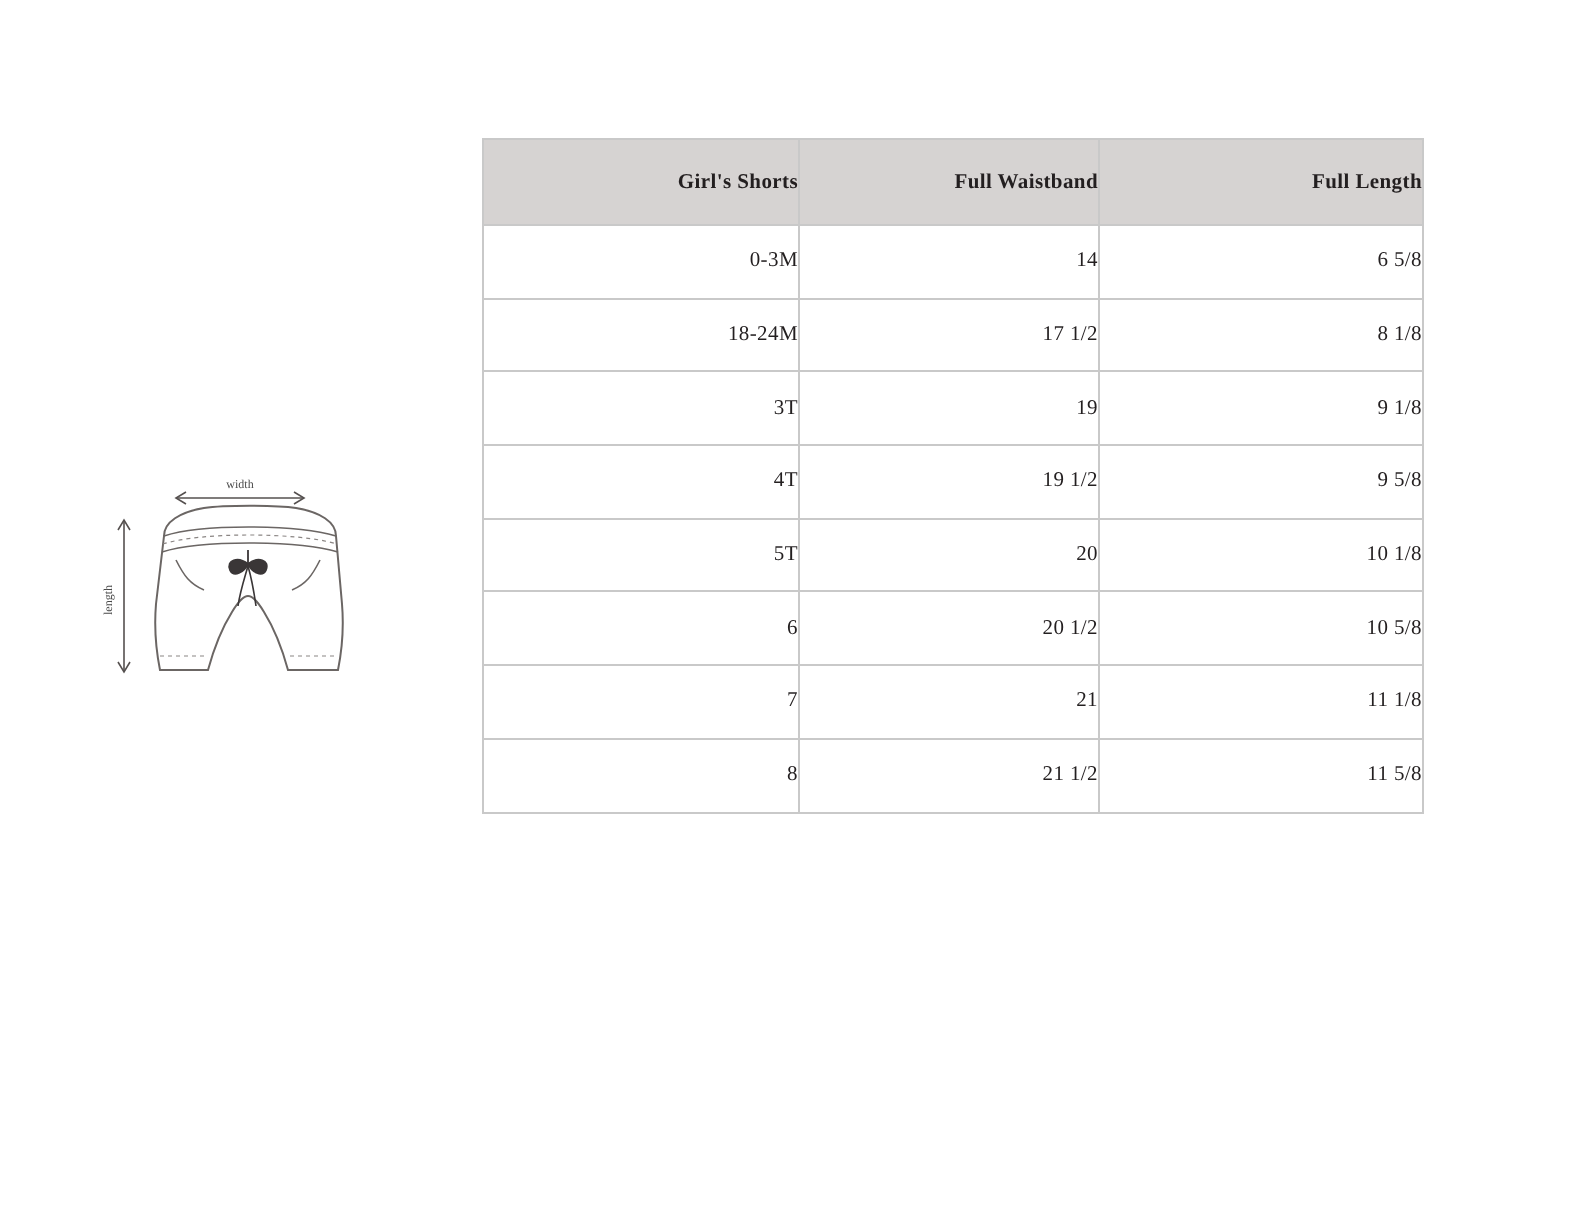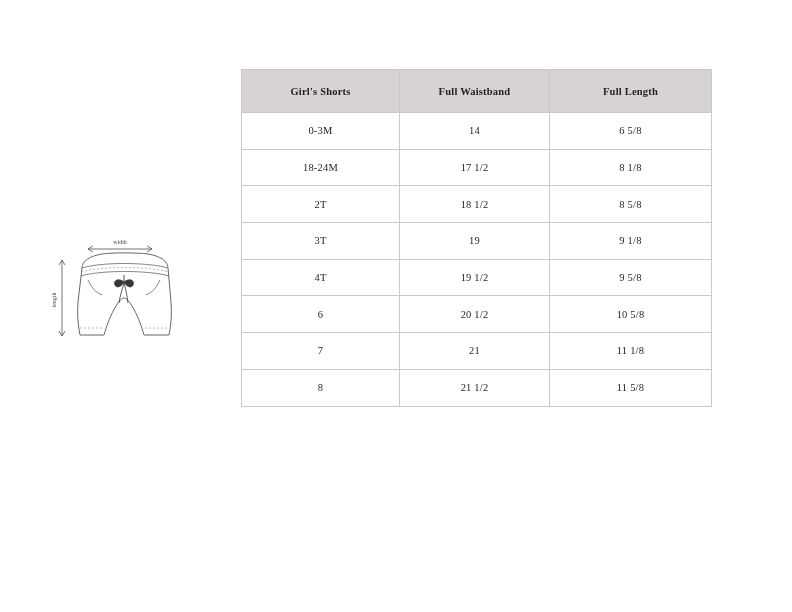--- a/index.html
+++ b/index.html
@@ -24,21 +24,21 @@
     width: 470px;
   }
   table.size-chart {
     border-collapse: collapse;
     width: 470px;
     table-layout: fixed;
   }
   table.size-chart th,
   table.size-chart td {
     border: 1px solid #c9c9c9;
-    text-align: center;
+    text-align: right;
     vertical-align: middle;
     font-size: 10.5px;
     letter-spacing: 0.2px;
     color: #231f20;
     height: 35.7px;
     padding: 0;
   }
   table.size-chart thead th {
     background: #d6d3d2;
     font-weight: bold;
@@ -149,33 +149,33 @@
         <td>0-3M</td>
         <td>14</td>
         <td>6 5/8</td>
       </tr>
       <tr>
         <td>18-24M</td>
         <td>17 1/2</td>
         <td>8 1/8</td>
       </tr>
       <tr>
-        <td>2T</td>
-        <td>18 1/2</td>
-        <td>8 5/8</td>
-      </tr>
-      <tr>
         <td>3T</td>
         <td>19</td>
         <td>9 1/8</td>
       </tr>
       <tr>
         <td>4T</td>
         <td>19 1/2</td>
         <td>9 5/8</td>
+      </tr>
+      <tr>
+        <td>5T</td>
+        <td>20</td>
+        <td>10 1/8</td>
       </tr>
       <tr>
         <td>6</td>
         <td>20 1/2</td>
         <td>10 5/8</td>
       </tr>
       <tr>
         <td>7</td>
         <td>21</td>
         <td>11 1/8</td>

